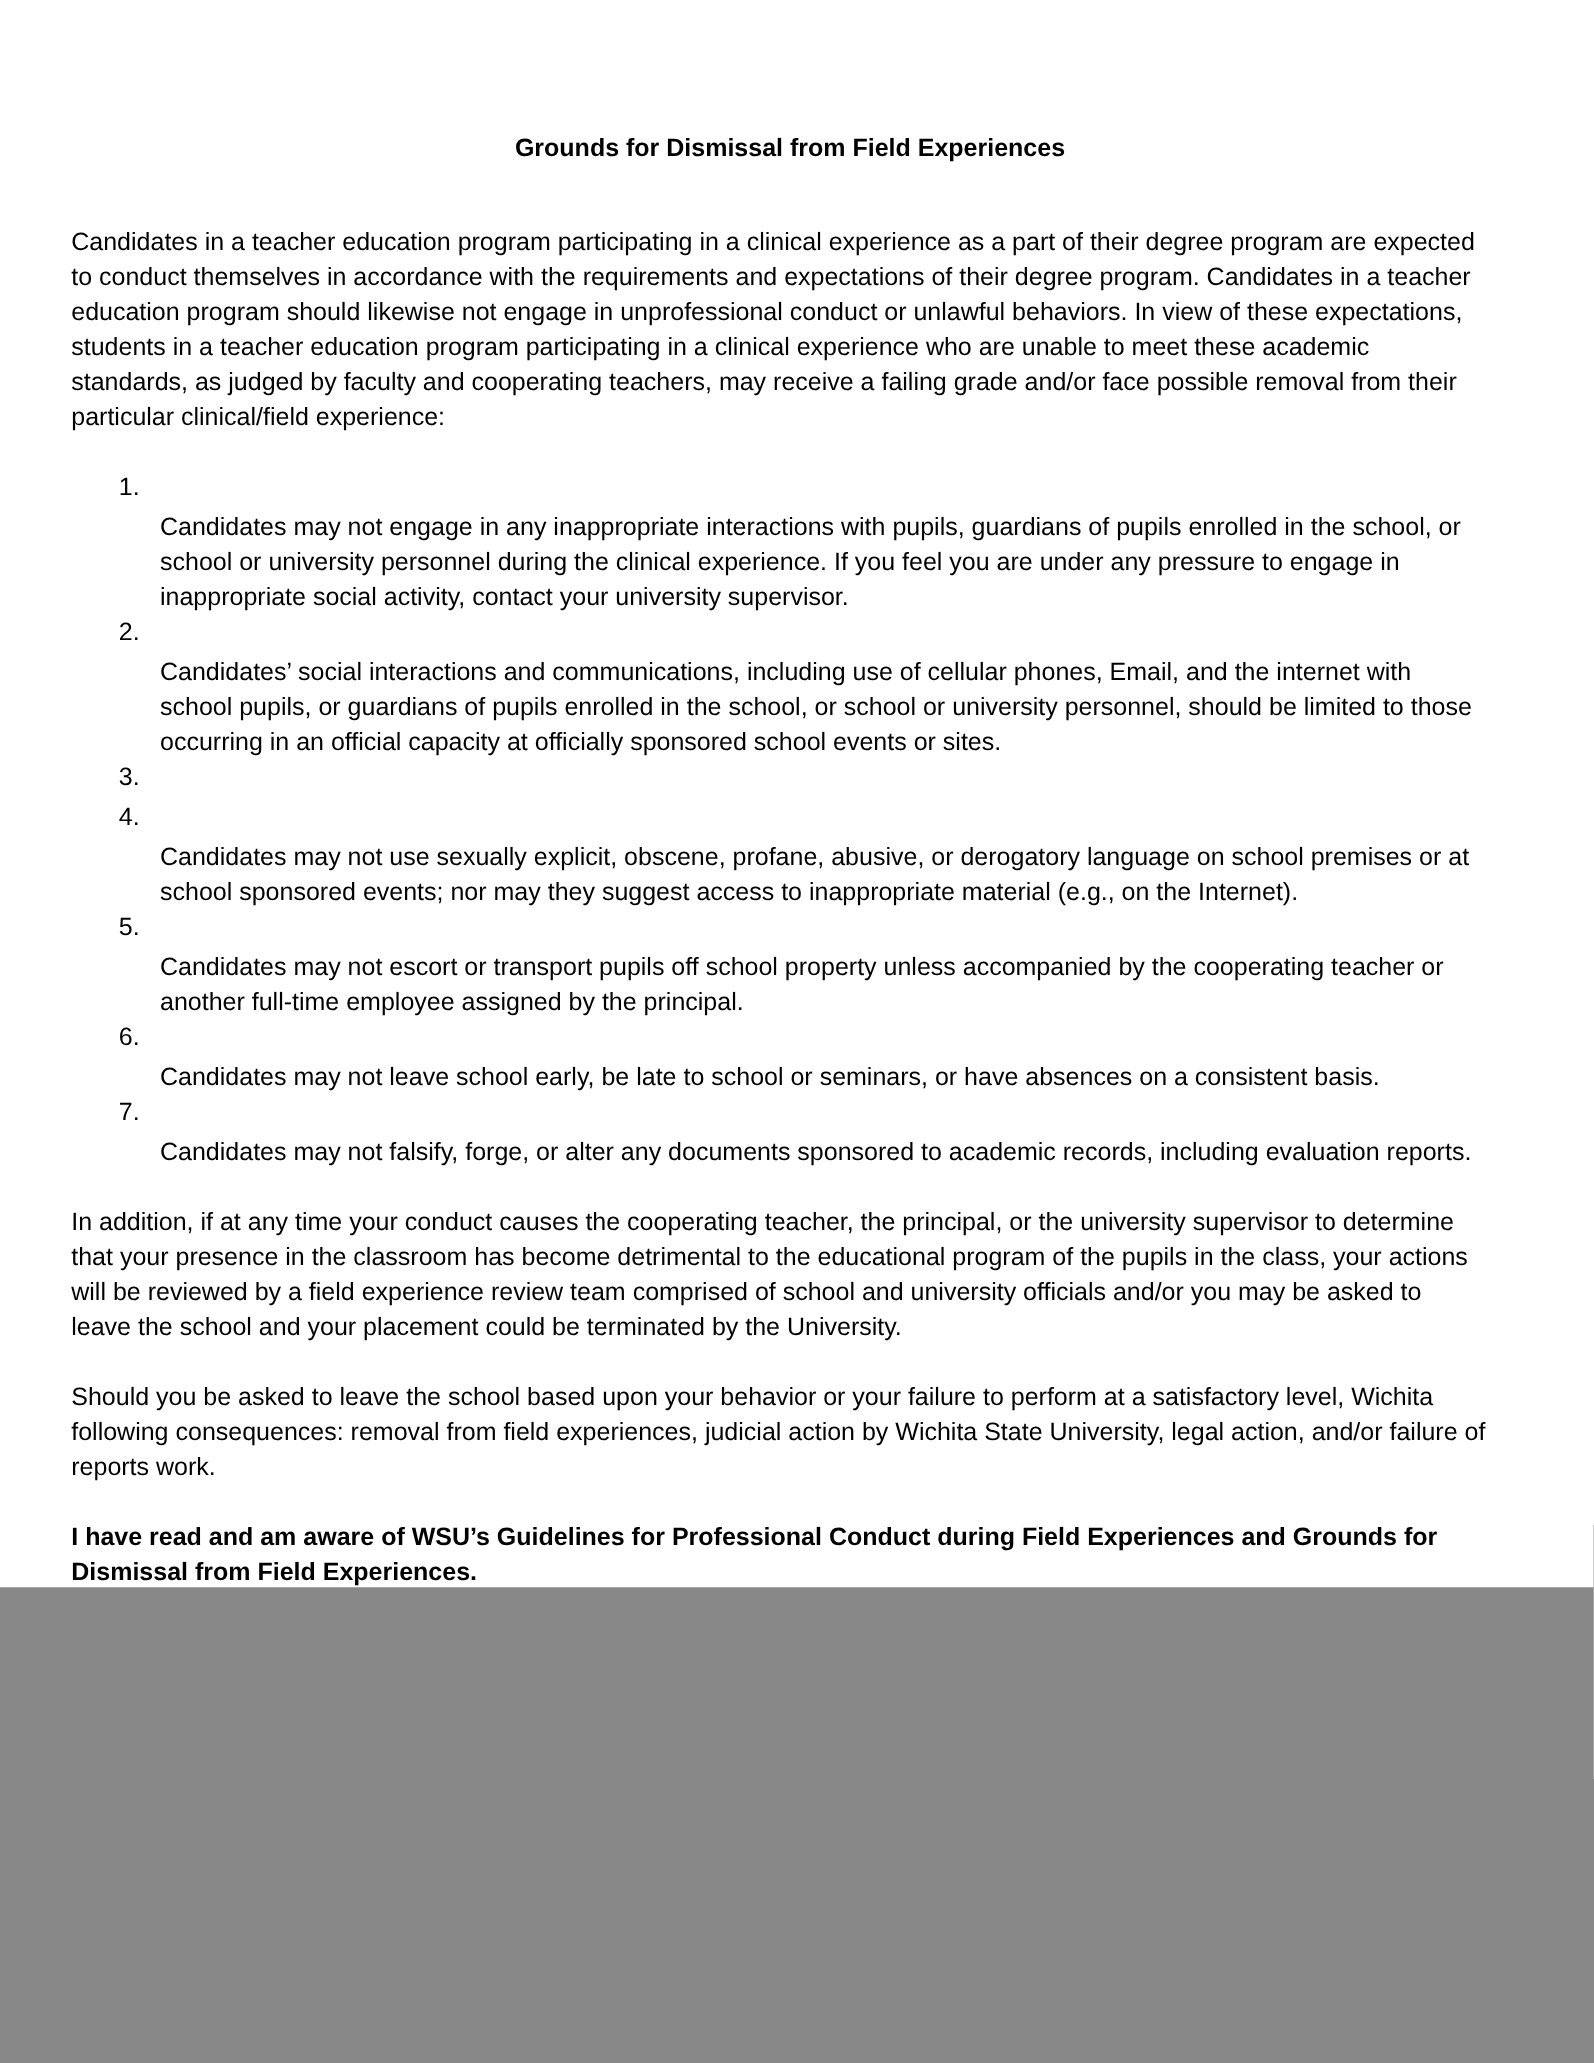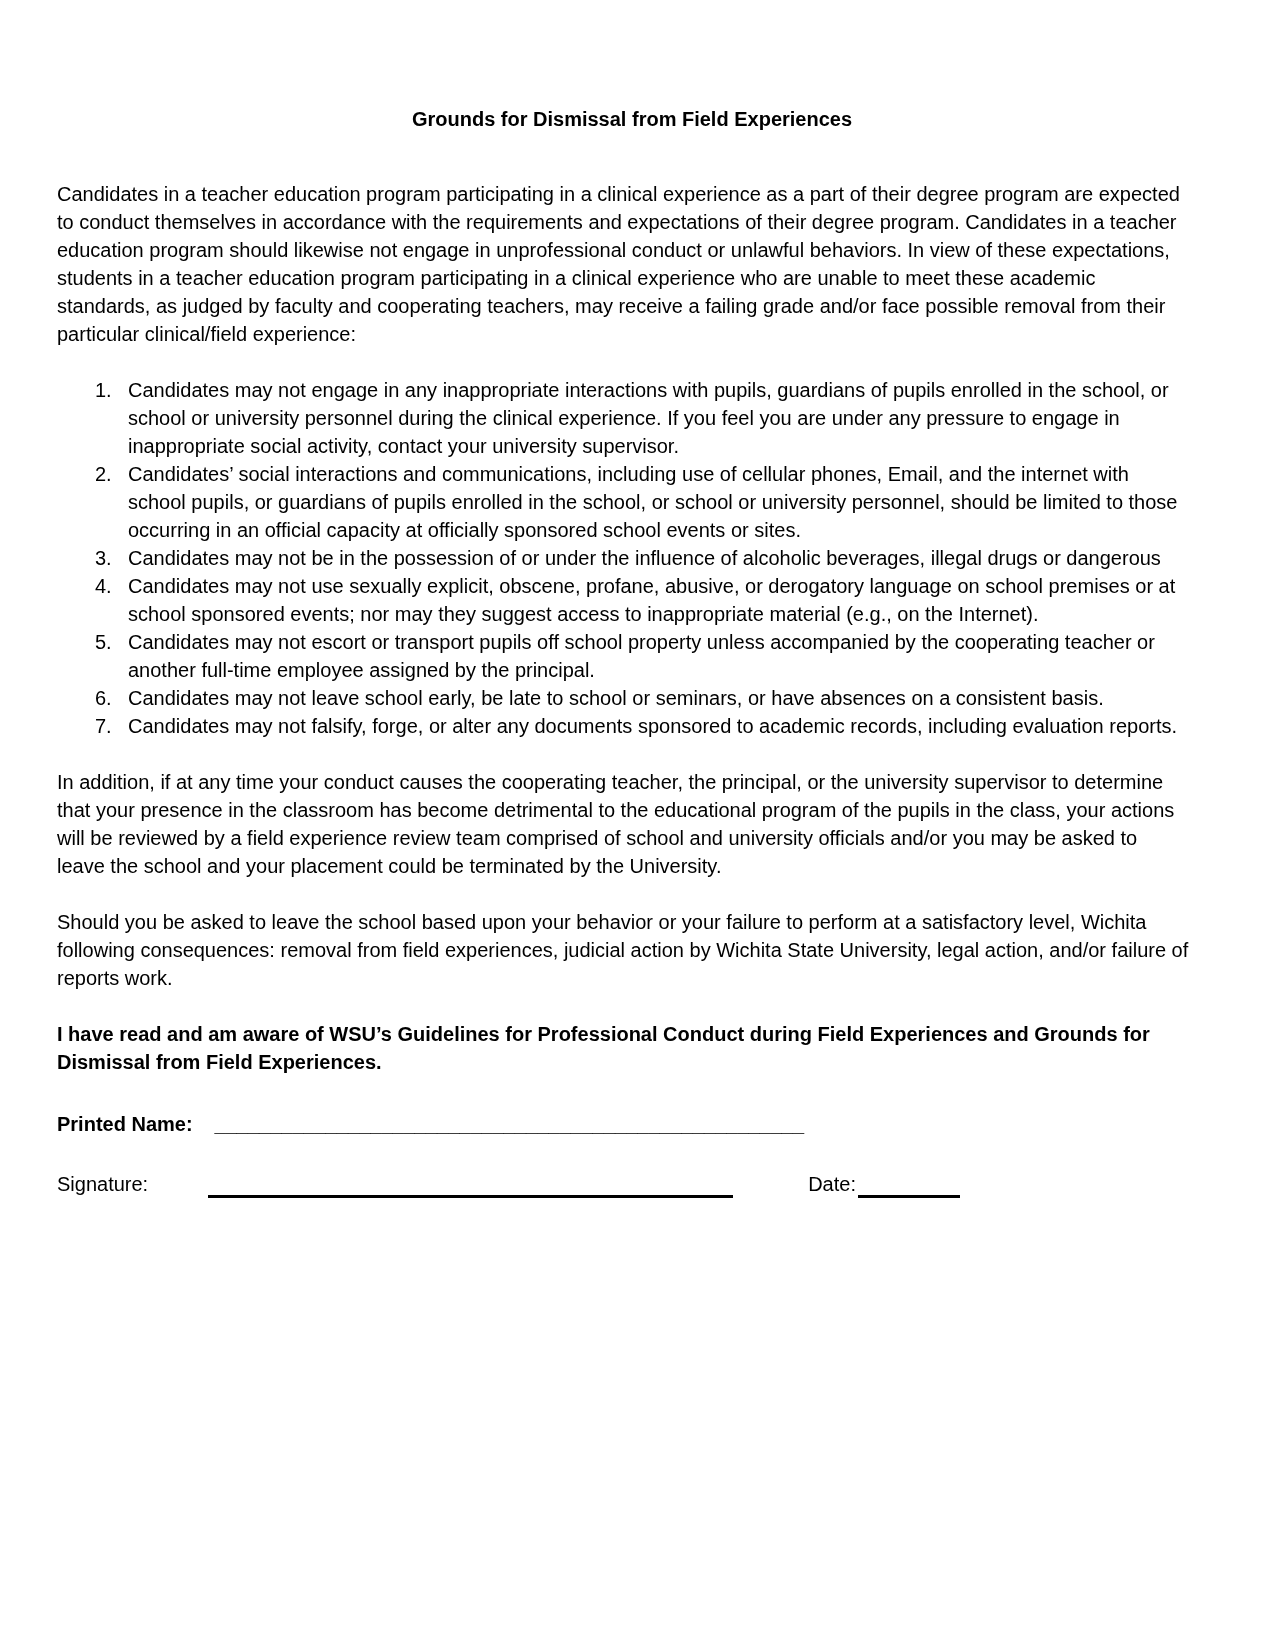--- a/index.html
+++ b/index.html
@@ -1,19 +1,19 @@
 <!DOCTYPE html>
 <html><head>
 <meta charset="utf-8">
 <style>
   html, body { margin: 0; padding: 0; background: #888; }
   .page {
     position: relative;
     width: 1275px;
-    height: 1650px;
+    height: 1270px;
     margin: 0 auto;
     background: #ffffff;
     font-family: "Liberation Sans", sans-serif;
     font-size: 20px;
     line-height: 28px;
     color: #000000;
     overflow: hidden;
   }
   .content {
     position: absolute;
@@ -27,21 +27,21 @@
     padding-top: 105px;
     text-align: center;
     font-size: 20px;
     line-height: 28px;
     font-weight: bold;
   }
   .intro { margin-top: 47px; }
   .rules { margin-top: 28px; }
   .rule { display: flex; }
   .rule-num { flex: 0 0 33px; margin-left: 38px; }
-  .rule-text { flex: 1 1 auto; min-width: 0; }
+  .rule-text { flex: 1 1 auto; min-width: 0; margin-top: 32px; }
   .para { margin-top: 28px; }
   .ack { font-weight: bold; }
   .field-row { white-space: nowrap; }
   .name-row { margin-top: 34px; font-weight: bold; }
   .sig-row { margin-top: 32px; }
   .fill-line {
     display: inline-block;
     border-bottom: 3px solid #000000;
     vertical-align: -7px;
   }
@@ -80,21 +80,20 @@
         <span class="rule-num">2.</span>
         <div class="rule-text">
           <div class="line">Candidates’ social interactions and communications, including use of cellular phones, Email, and the internet with</div>
           <div class="line">school pupils, or guardians of pupils enrolled in the school, or school or university personnel, should be limited to those</div>
           <div class="line">occurring in an official capacity at officially sponsored school events or sites.</div>
         </div>
       </div>
       <div class="rule">
         <span class="rule-num">3.</span>
         <div class="rule-text">
-          <div class="line">Candidates may not be in the possession of or under the influence of alcoholic beverages, illegal drugs or dangerous</div>
         </div>
       </div>
       <div class="rule">
         <span class="rule-num">4.</span>
         <div class="rule-text">
           <div class="line">Candidates may not use sexually explicit, obscene, profane, abusive, or derogatory language on school premises or at</div>
           <div class="line">school sponsored events; nor may they suggest access to inappropriate material (e.g., on the Internet).</div>
         </div>
       </div>
       <div class="rule">

